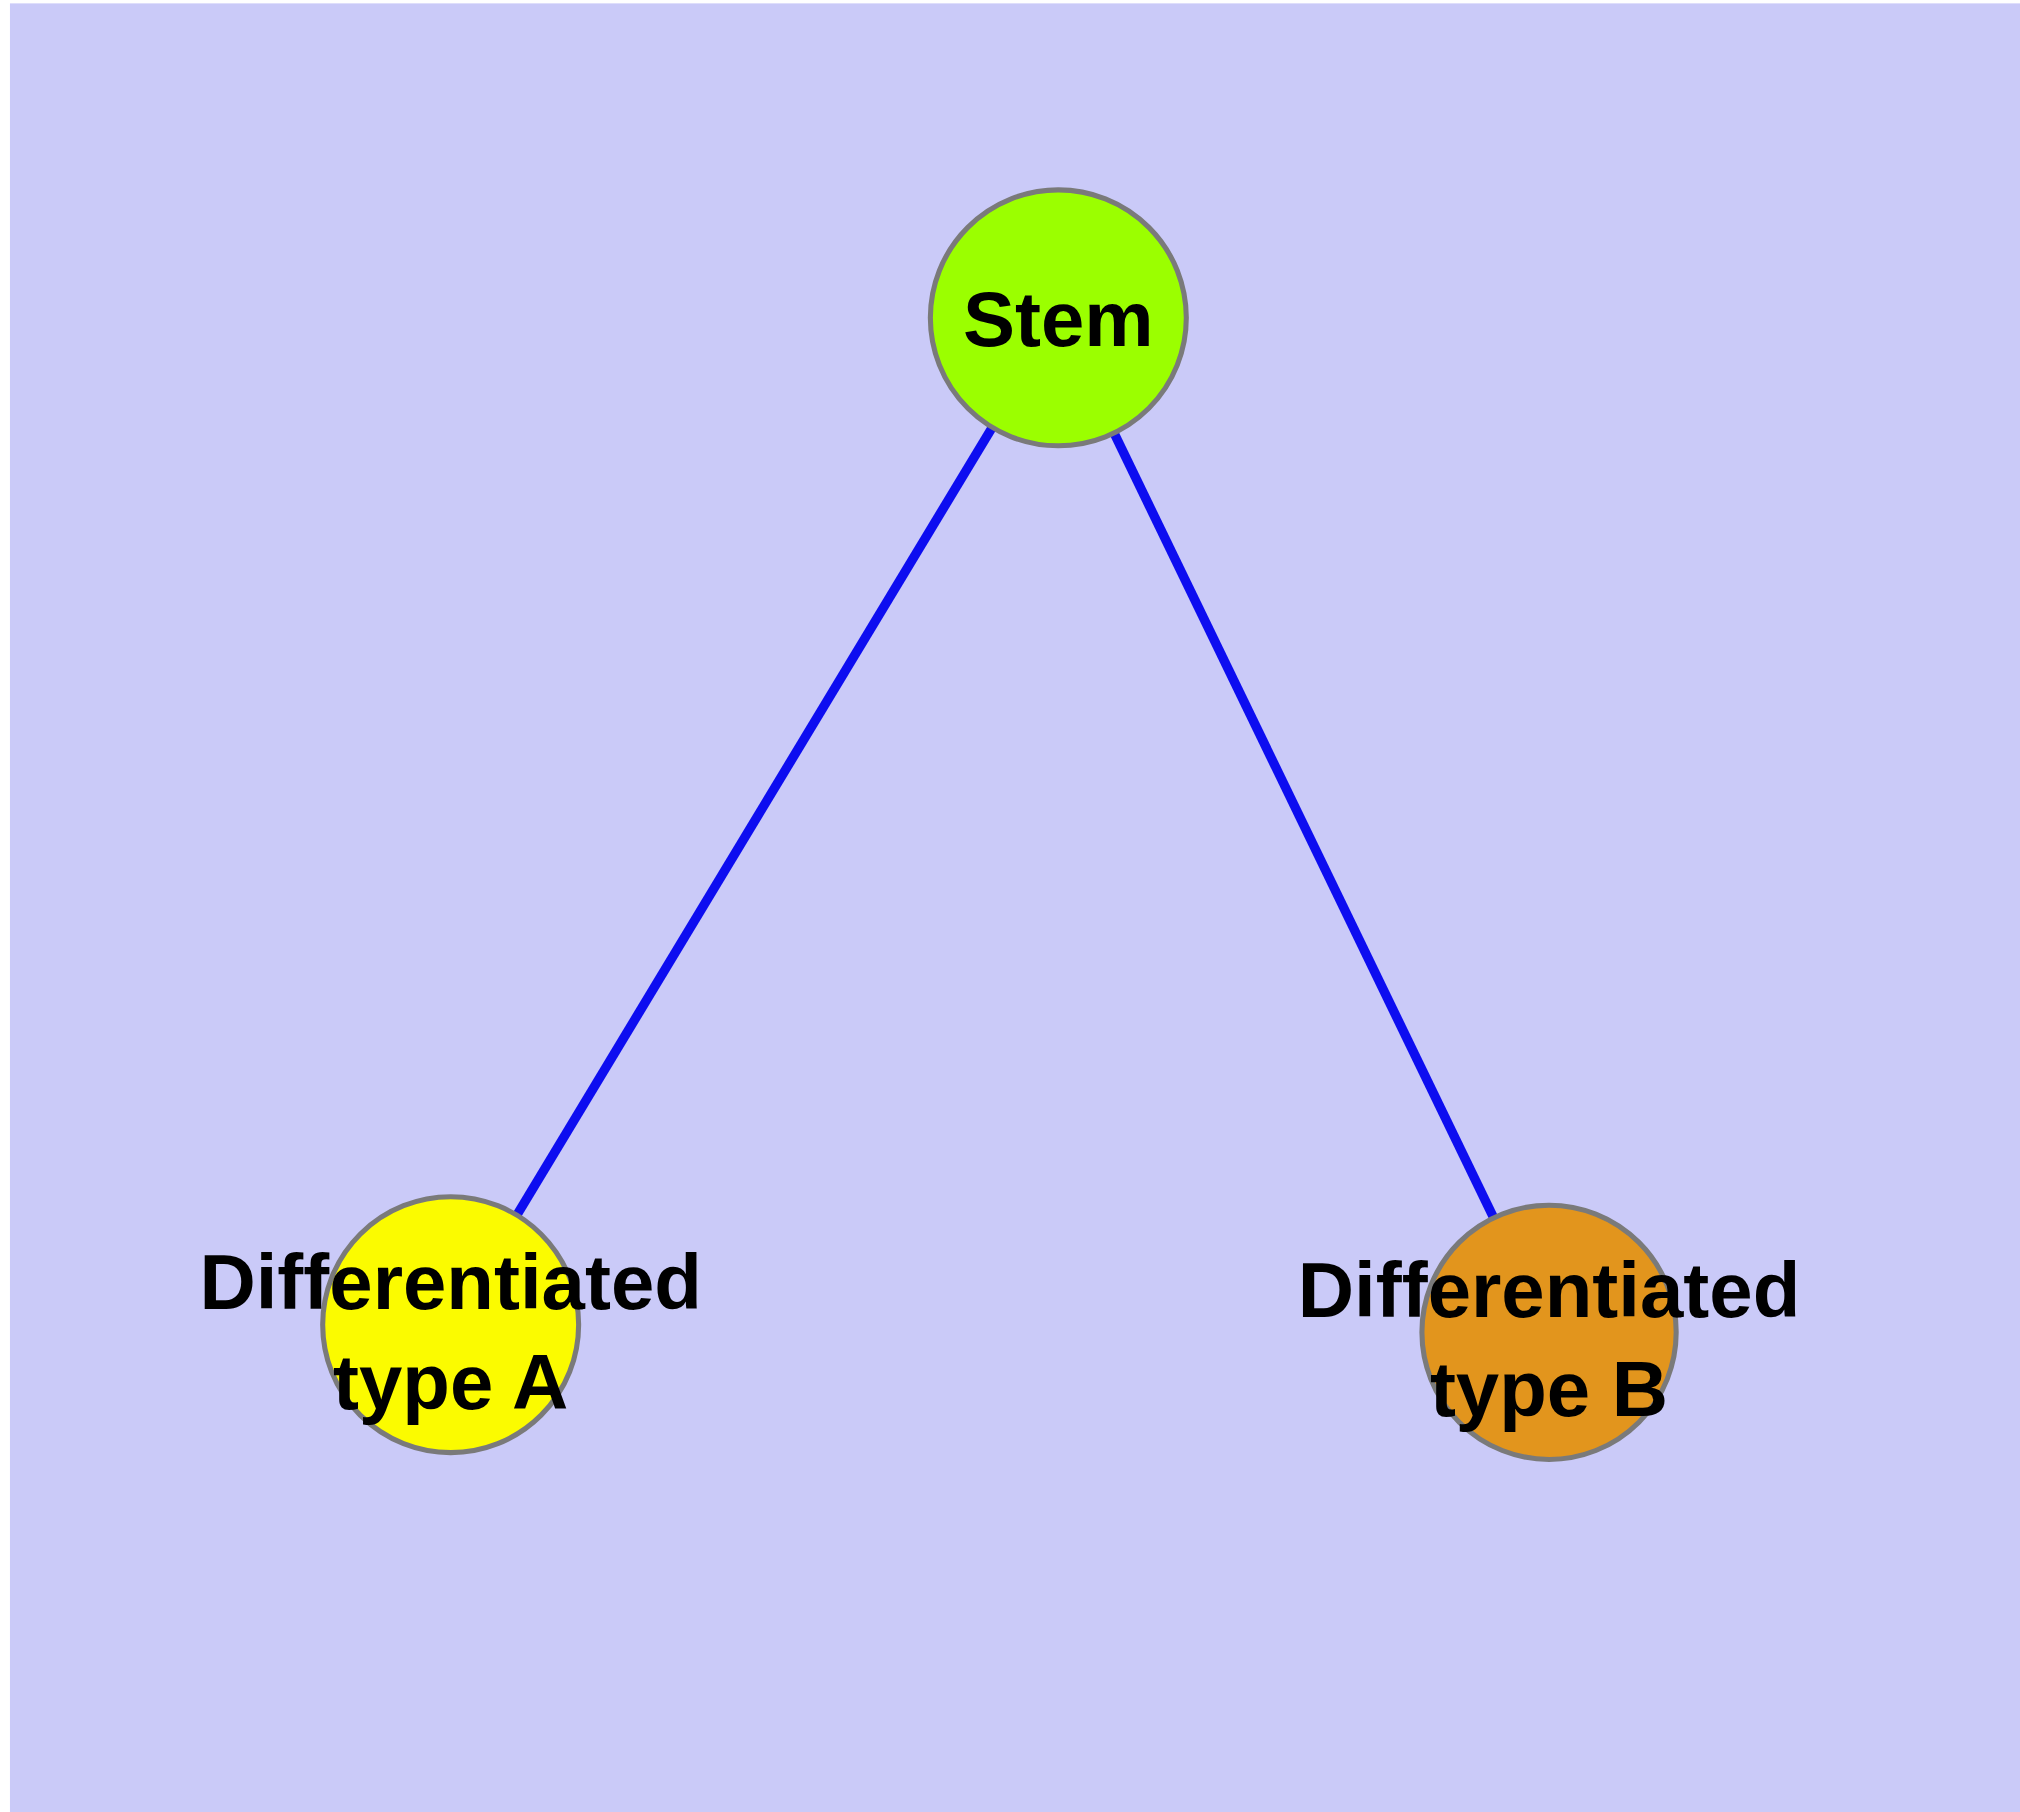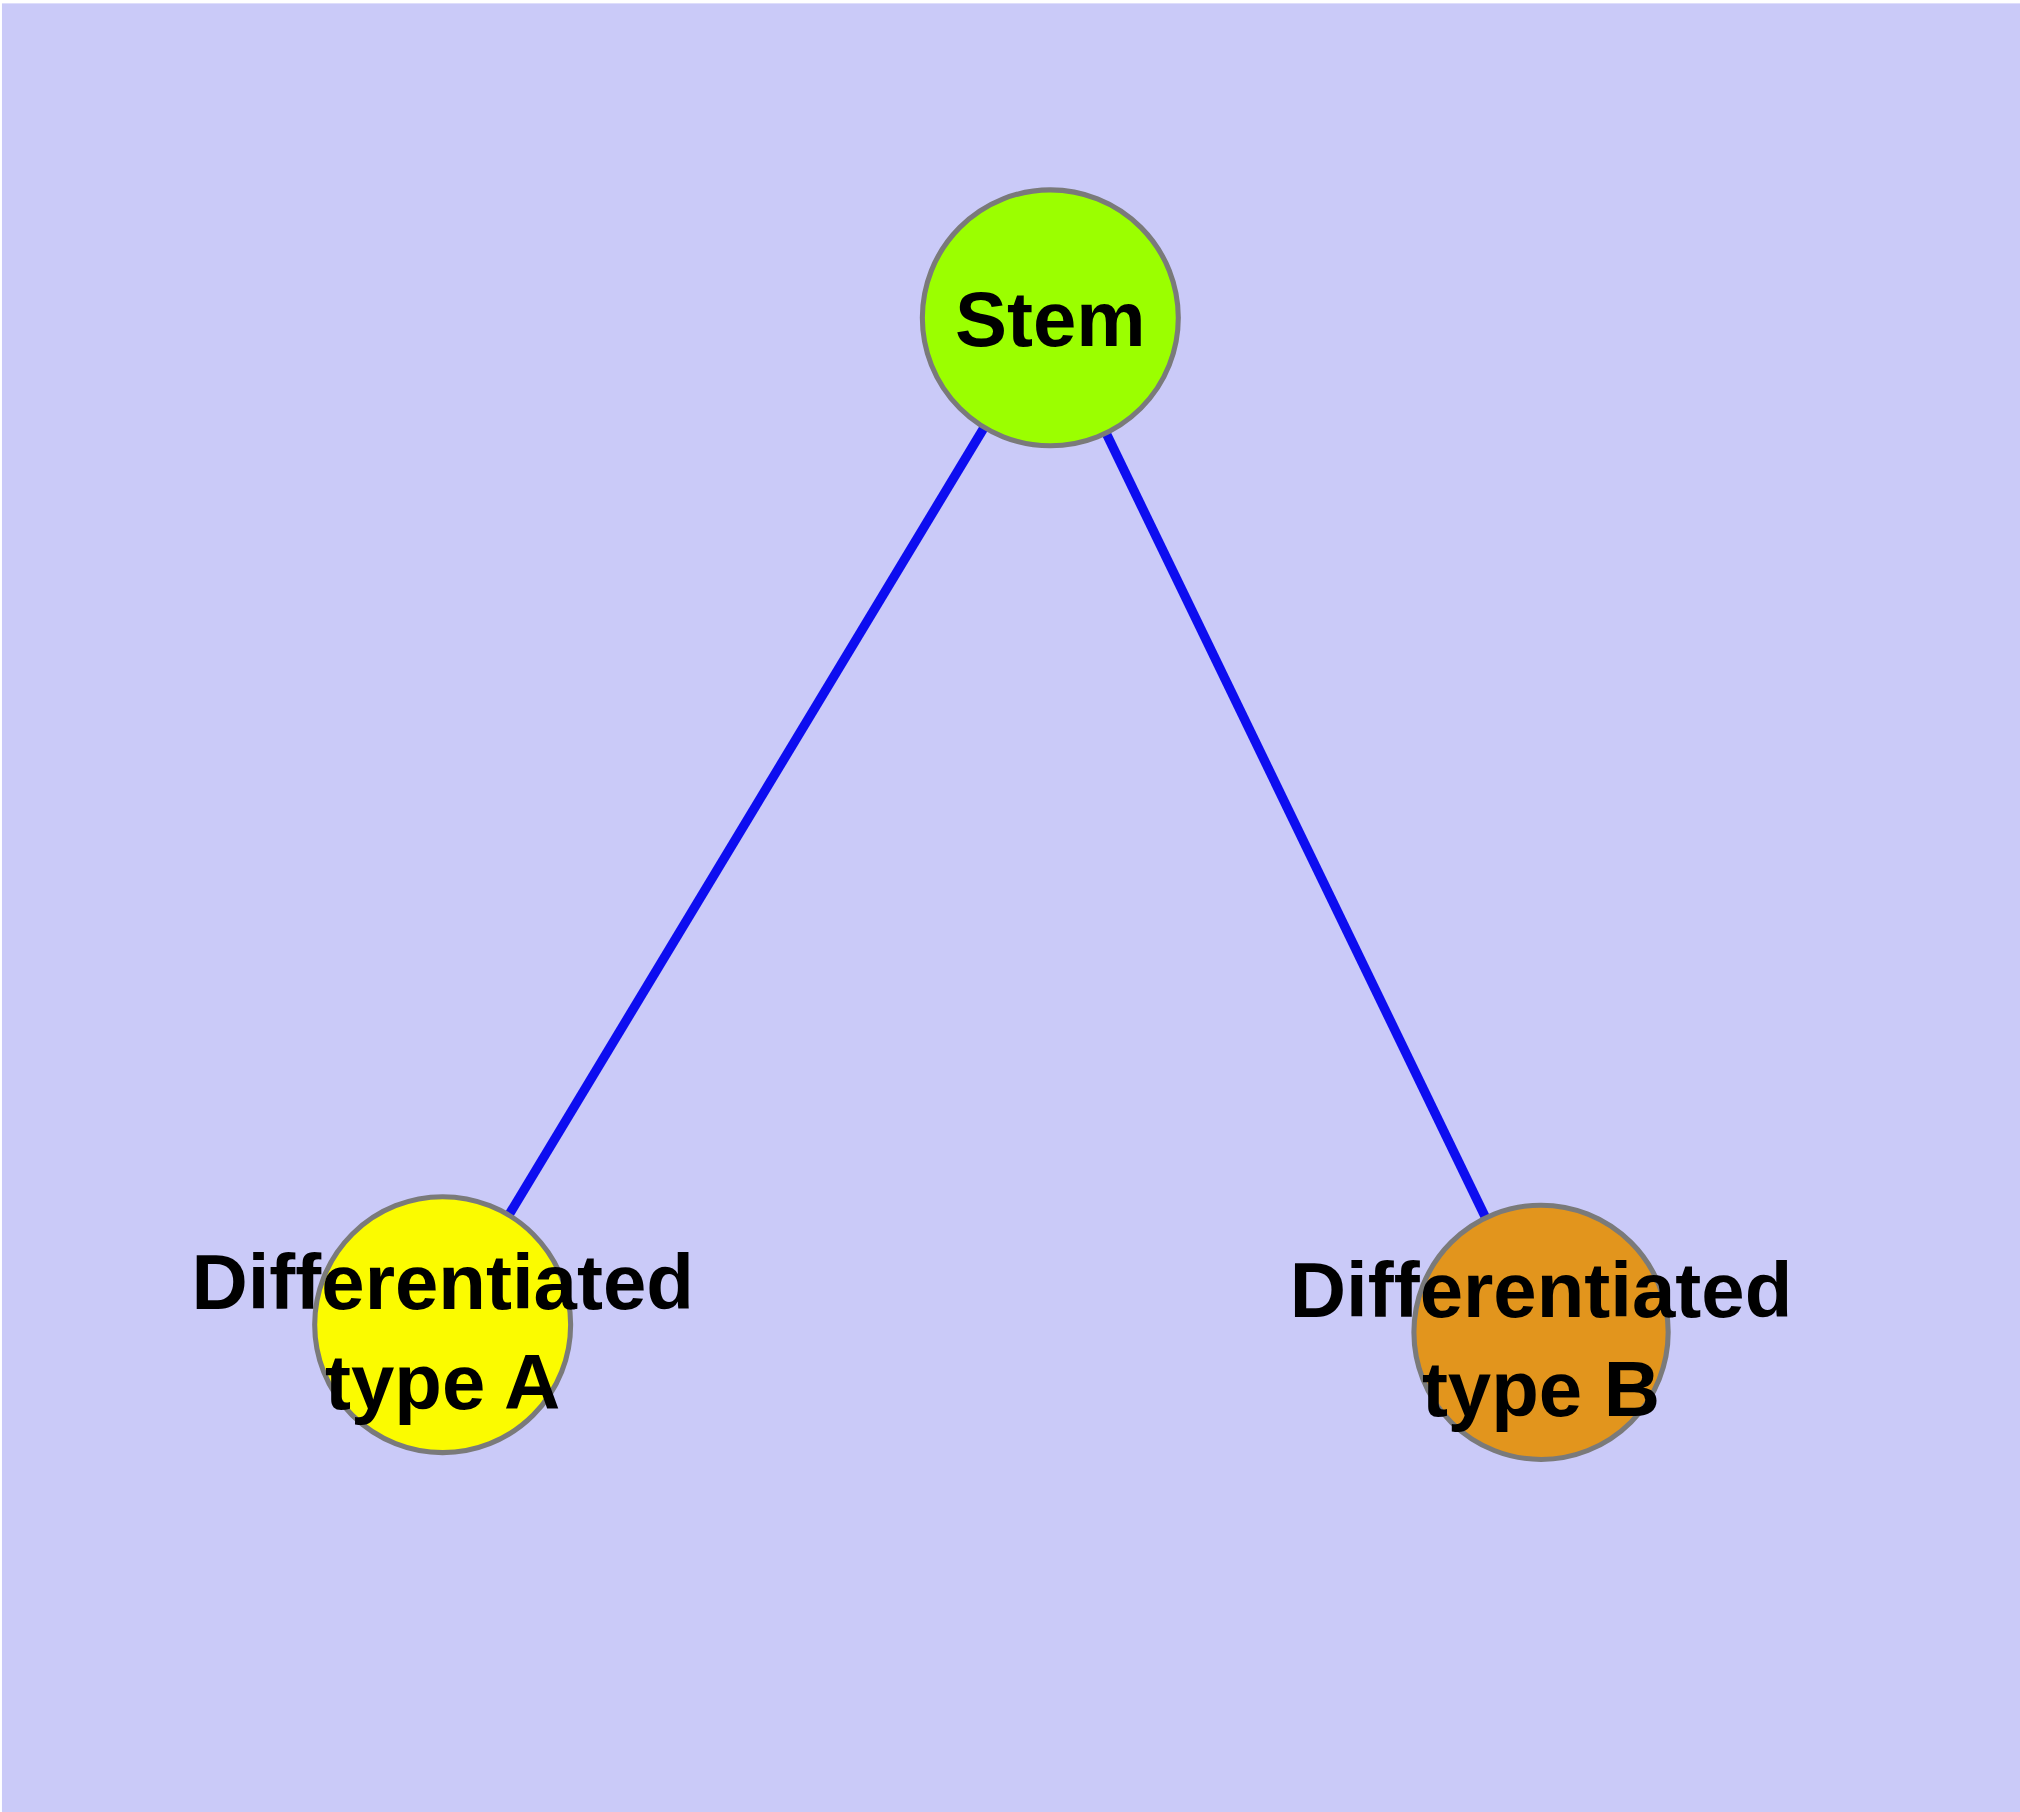--- a/index.html
+++ b/index.html
@@ -8,20 +8,21 @@
     background: #ffffff;
     width: 2021px;
     height: 1812px;
     overflow: hidden;
     font-family: "Liberation Sans", sans-serif;
   }
   #stage {
     position: relative;
     width: 1745px;
     height: 1812px;
+    padding-left: 8px;
   }
   svg {
     display: block;
   }
   text {
     font-family: "Liberation Sans", "DejaVu Sans", sans-serif;
     font-weight: bold;
     fill: #000000;
     text-anchor: middle;
   }

